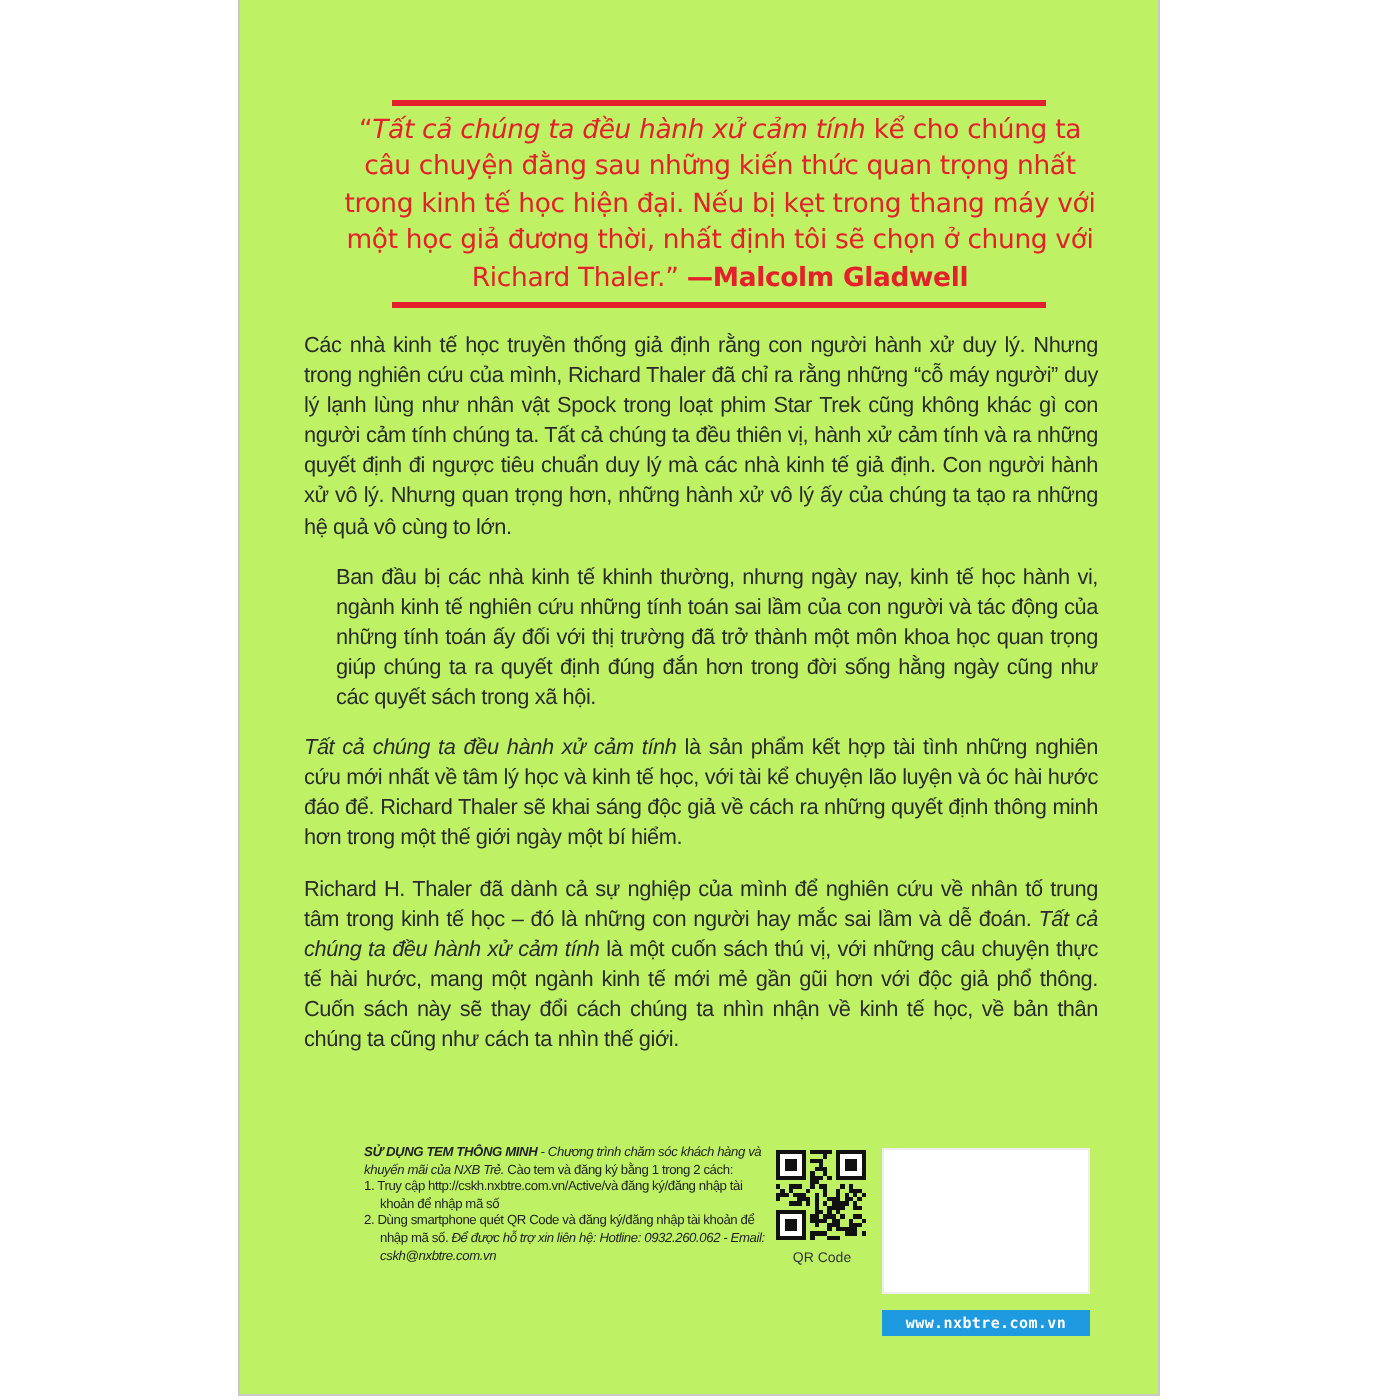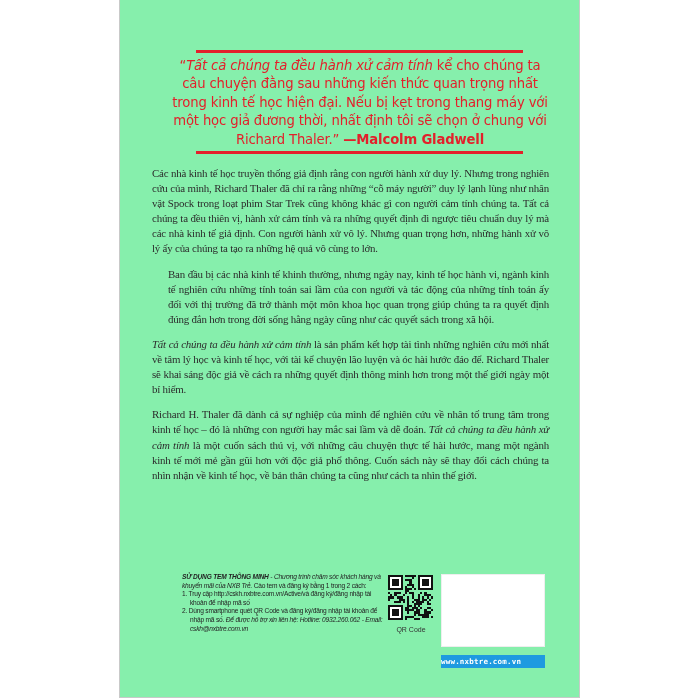--- a/index.html
+++ b/index.html
@@ -1,34 +1,34 @@
 <!DOCTYPE html>
 <html><head>
 <meta charset="utf-8">
 <style>
   html, body { margin: 0; padding: 0; background: #ffffff; }
   body { width: 700px; height: 700px; position: relative; overflow: hidden; font-family: "DejaVu Sans", sans-serif; }
   .page {
     position: absolute; left: 119px; top: 0; width: 461px; height: 698px;
-    border: 1px solid #c9c9c9; border-top: none; background: #86efac; box-sizing: border-box;
+    border: 1px solid #c9c9c9; border-top: none; background: #bef264; box-sizing: border-box;
   }
   .red-bar { position: absolute; left: 76px; width: 327px; height: 3px; background: #e3202b; }
   .bar-top { top: 50px; }
   .bar-bottom { top: 151px; }
   .quote {
     position: absolute; left: 50px; top: 57px; width: 380px;
     text-align: center; color: #e3202b; font-size: 13.2px; line-height: 18.4px;
     font-family: "DejaVu Sans", sans-serif; letter-spacing: -0.15px;
   }
   .quote em { font-style: italic; }
   .quote .author { font-weight: bold; }
   .body-text {
     position: absolute; left: 32px; top: 166px; width: 397px;
     color: #2b2b2b; font-size: 10.9px; line-height: 15.1px; text-align: justify;
-    font-family: Liberation Serif, serif; letter-spacing: -0.2px;
+    font-family: Liberation Sans, sans-serif; letter-spacing: -0.2px;
   }
   .body-text p { margin: 0 0 10px 0; }
   .body-text p:nth-child(2) { margin-top: 2px; margin-left: 16px; }
   .body-text em { font-style: italic; }
   .notice {
     position: absolute; left: 62px; top: 573px; width: 205px;
     font-family: "Liberation Sans", sans-serif; font-size: 6.6px; line-height: 8.6px;
     color: #222; letter-spacing: -0.2px;
   }
   .notice .n-title { font-weight: bold; font-style: italic; }
@@ -40,21 +40,21 @@
   .qr-label {
     position: absolute; left: 262px; top: 626px; width: 58px; text-align: center;
     font-family: "Liberation Sans", sans-serif; font-size: 7px; color: #333;
   }
   .stamp-box {
     position: absolute; left: 321px; top: 574px; width: 104px; height: 73px;
     border: 1px solid #eeeeee; background: #ffffff; box-sizing: border-box;
   }
   .url-bar {
     position: absolute; left: 321px; top: 655px; width: 104px; height: 13px;
-    background: #1e9ae0; color: #ffffff; 
+    background: #1e9ae0; color: #ffffff; text-align: center;
     font-family: "DejaVu Sans Mono", monospace; font-size: 7.5px; line-height: 13px; font-weight: bold;
     letter-spacing: 0.2px;
   }
 </style>
 </head>
 <body>
 
 <div class="page">
   <div class="red-bar bar-top"></div>
   <div class="quote">

